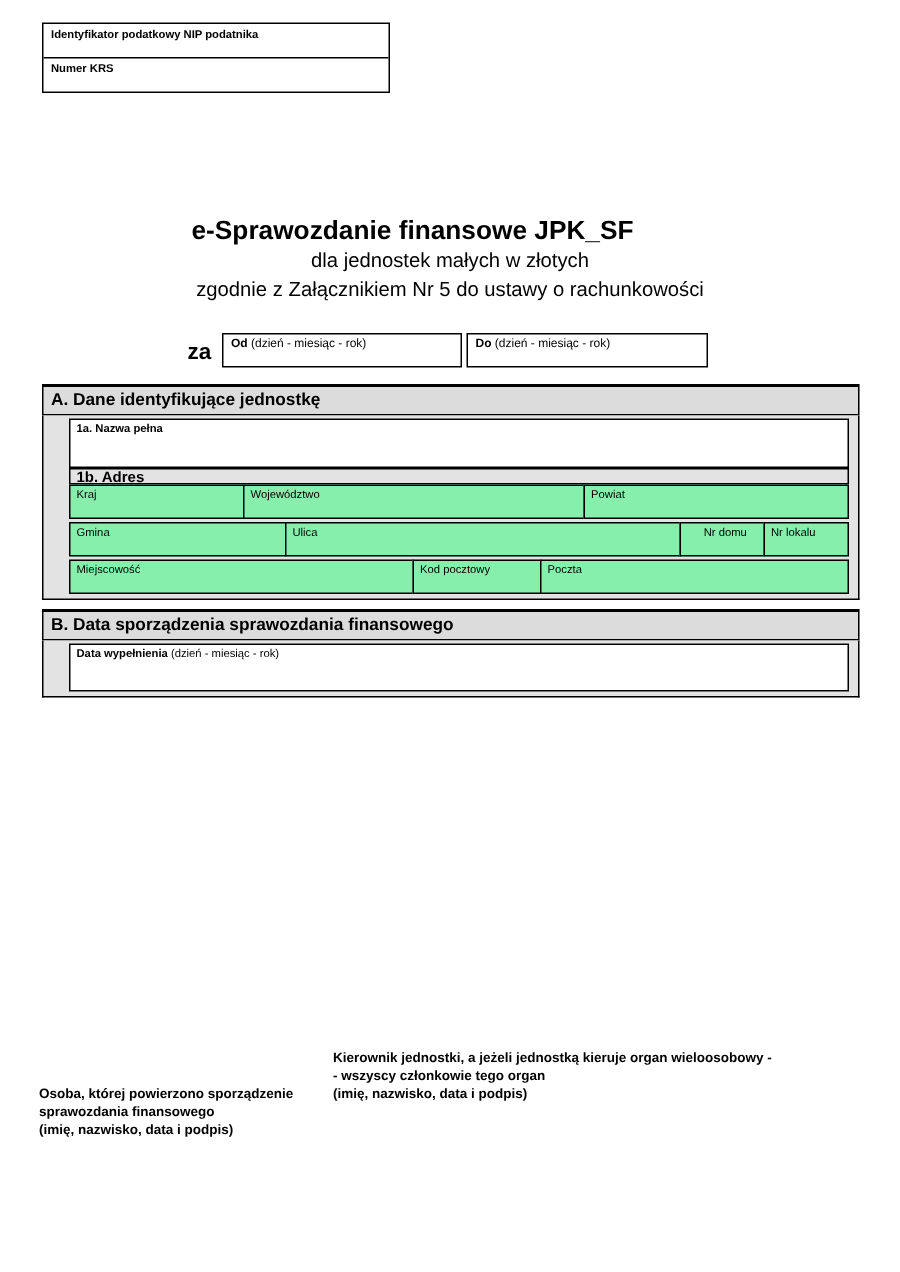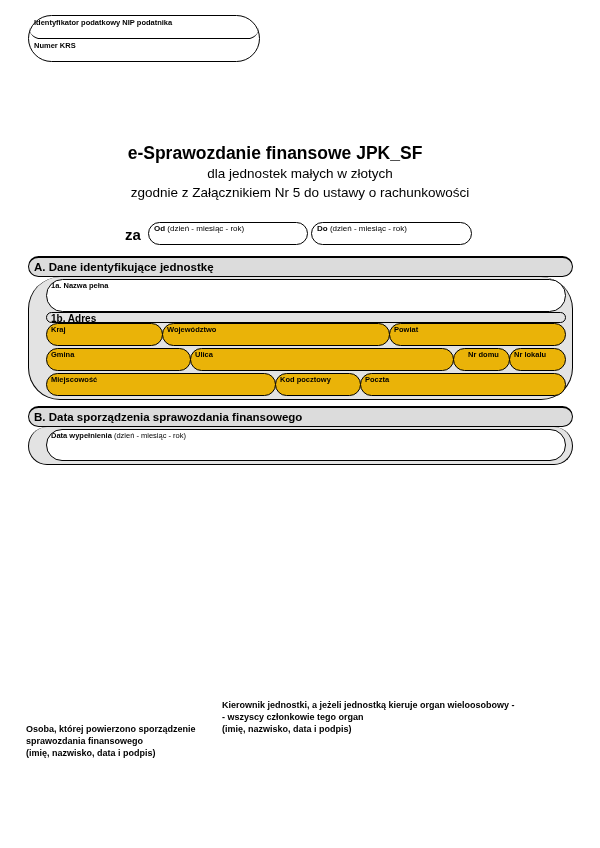--- a/index.html
+++ b/index.html
@@ -1,15 +1,15 @@
 <!DOCTYPE html>
 <html><head>
 <meta charset="utf-8">
 <style>
-  * { margin: 0; padding: 0; box-sizing: border-box; border-radius: 32px; }
+  * { margin: 0; padding: 0; box-sizing: border-box; }
   html, body { background: #ffffff; }
   .page {
     position: relative;
     width: 600px;
     height: 848px;
     background: #ffffff;
     font-family: "Liberation Sans", sans-serif;
     color: #000000;
     overflow: hidden;
   }
@@ -95,23 +95,23 @@
     line-height: 1.0;
     padding: 1px 0 0 4px;
     white-space: nowrap;
   }
   .frow {
     position: absolute;
     display: flex;
     height: 23px;
   }
   .frow .cell {
-    background: #eab308;
-    border: 1px solid #000;
-    font-size: 7.5px; font-weight: bold;
+    background: #86efac;
+    border: 1px solid #000;
+    font-size: 7.5px; font-weight: normal;
     line-height: 1.1;
     padding: 2px 0 0 4px;
     white-space: nowrap;
     overflow: hidden;
   }
   .frow .cell + .cell { margin-left: -1px; }
   .grow { flex: 1 1 auto; }
 
   
   .sig {

